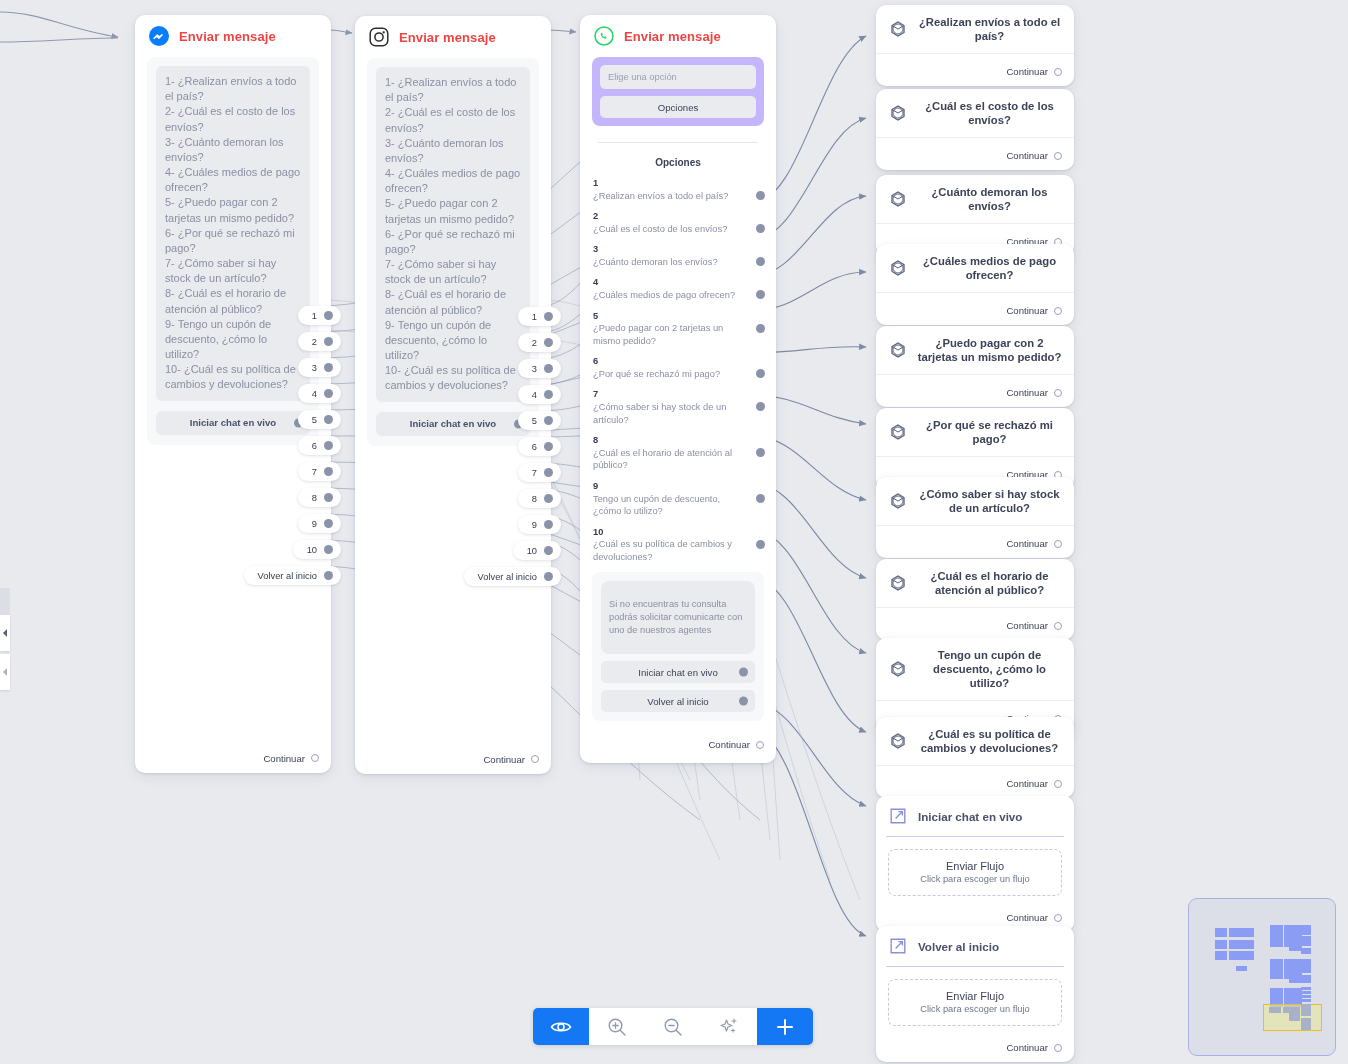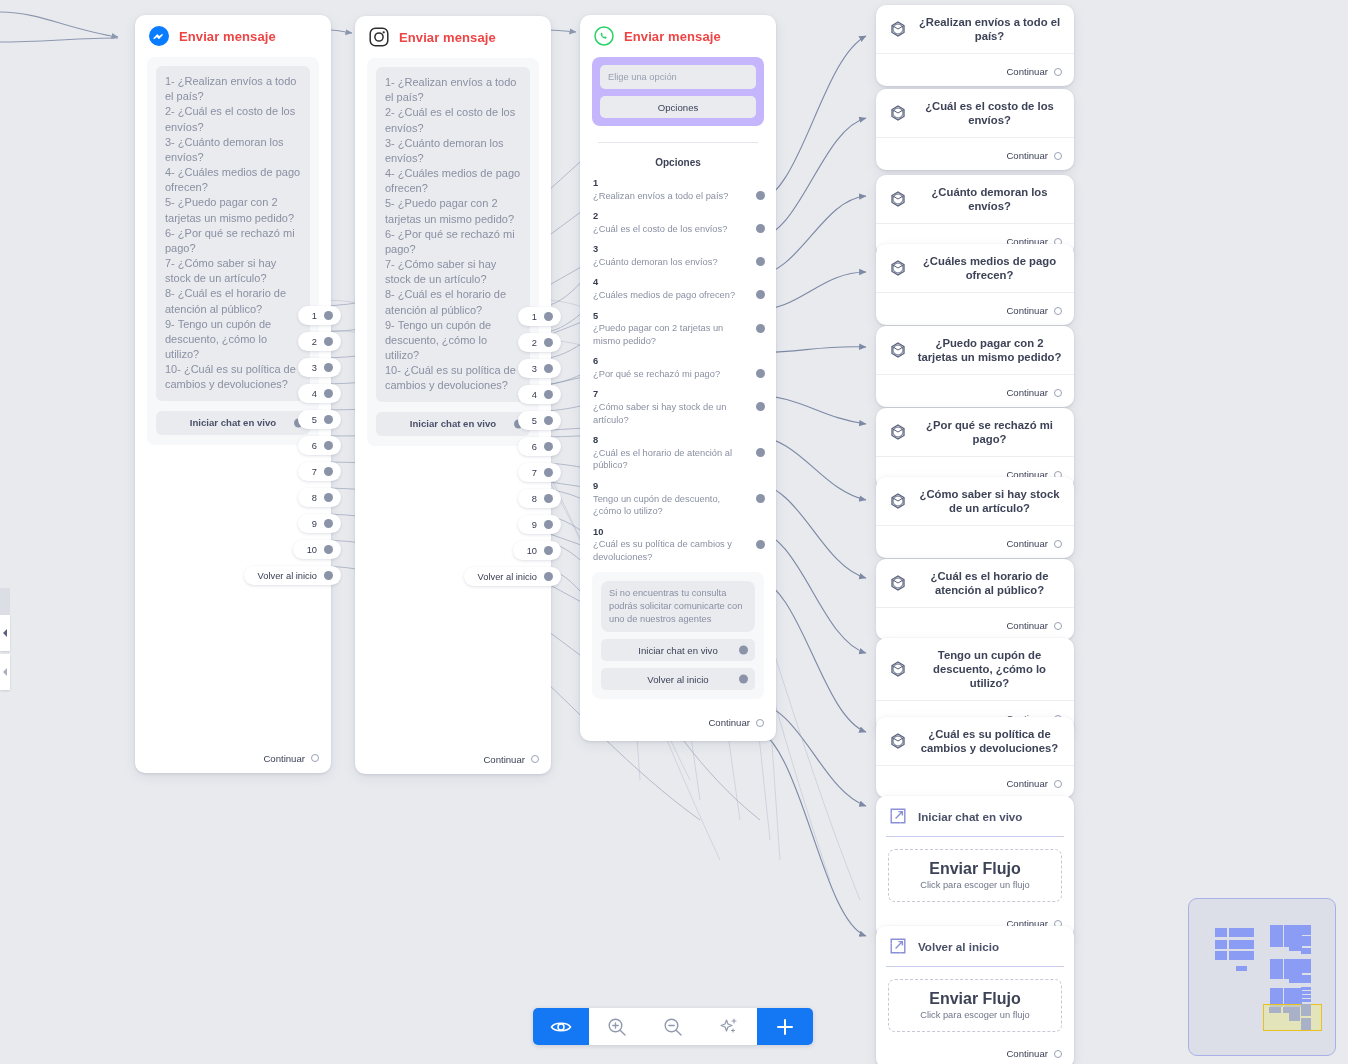--- a/index.html
+++ b/index.html
@@ -127,21 +127,21 @@
   .wa-opt .txt { font-size: 9.3px; color: #8a90a2; line-height: 1.35; }
   .wa-opt .dot {
     position: absolute; right: 11px; top: 13px;
     width: 9px; height: 9px; border-radius: 50%; background: #8a93a8;
   }
   .wa-foot {
     margin: 6px 12px 0 12px;
     background: #f7f8fa; border-radius: 8px; padding: 9px;
   }
   .wa-foot .note {
-    background: #e9ebef; border-radius: 8px; padding: 6px 8px;
+    background: #e9ebef; border-radius: 8px; padding: 17px 8px;
     font-size: 9.3px; color: #8a90a2; line-height: 1.4;
   }
   .wa-foot .fbtn {
     margin-top: 7px; background: #e9ebef; border-radius: 5px; height: 22px;
     display:flex; align-items:center; justify-content:center;
     font-size: 9.6px; color: #3d4357; position: relative;
   }
   .wa-foot .fbtn .dot {
     position:absolute; right: 7px; top:50%; transform: translateY(-50%);
     width: 9px; height: 9px; border-radius:50%; background:#8a93a8;
@@ -171,21 +171,21 @@
   }
   .flow-head .title { font-size: 11.6px; font-weight: 700; color: #4a5169; }
   .flow-sep { height: 1px; background: #c9ccee; margin: 0 10px; }
   .flow-drop {
     margin: 12px 12px 0 12px;
     border: 1.2px dashed #c6c9d6;
     border-radius: 7px;
     padding: 10px 6px 11px 6px;
     text-align: center;
   }
-  .flow-drop .l1 { font-size: 16px; font-weight: 700; color: #3d4357; }
+  .flow-drop .l1 { font-size: 11px; font-weight: 400; color: #3d4357; }
   .flow-drop .l2 { font-size: 9.3px; color: #6f768a; margin-top: 2px; }
 
   
   #toolbar {
     position: absolute; left: 533px; top: 1008px;
     height: 37px; display: flex; align-items: stretch;
     border-radius: 5px; overflow: hidden;
     box-shadow: 0 1px 4px rgba(30,40,70,.16);
     z-index: 30;
   }

